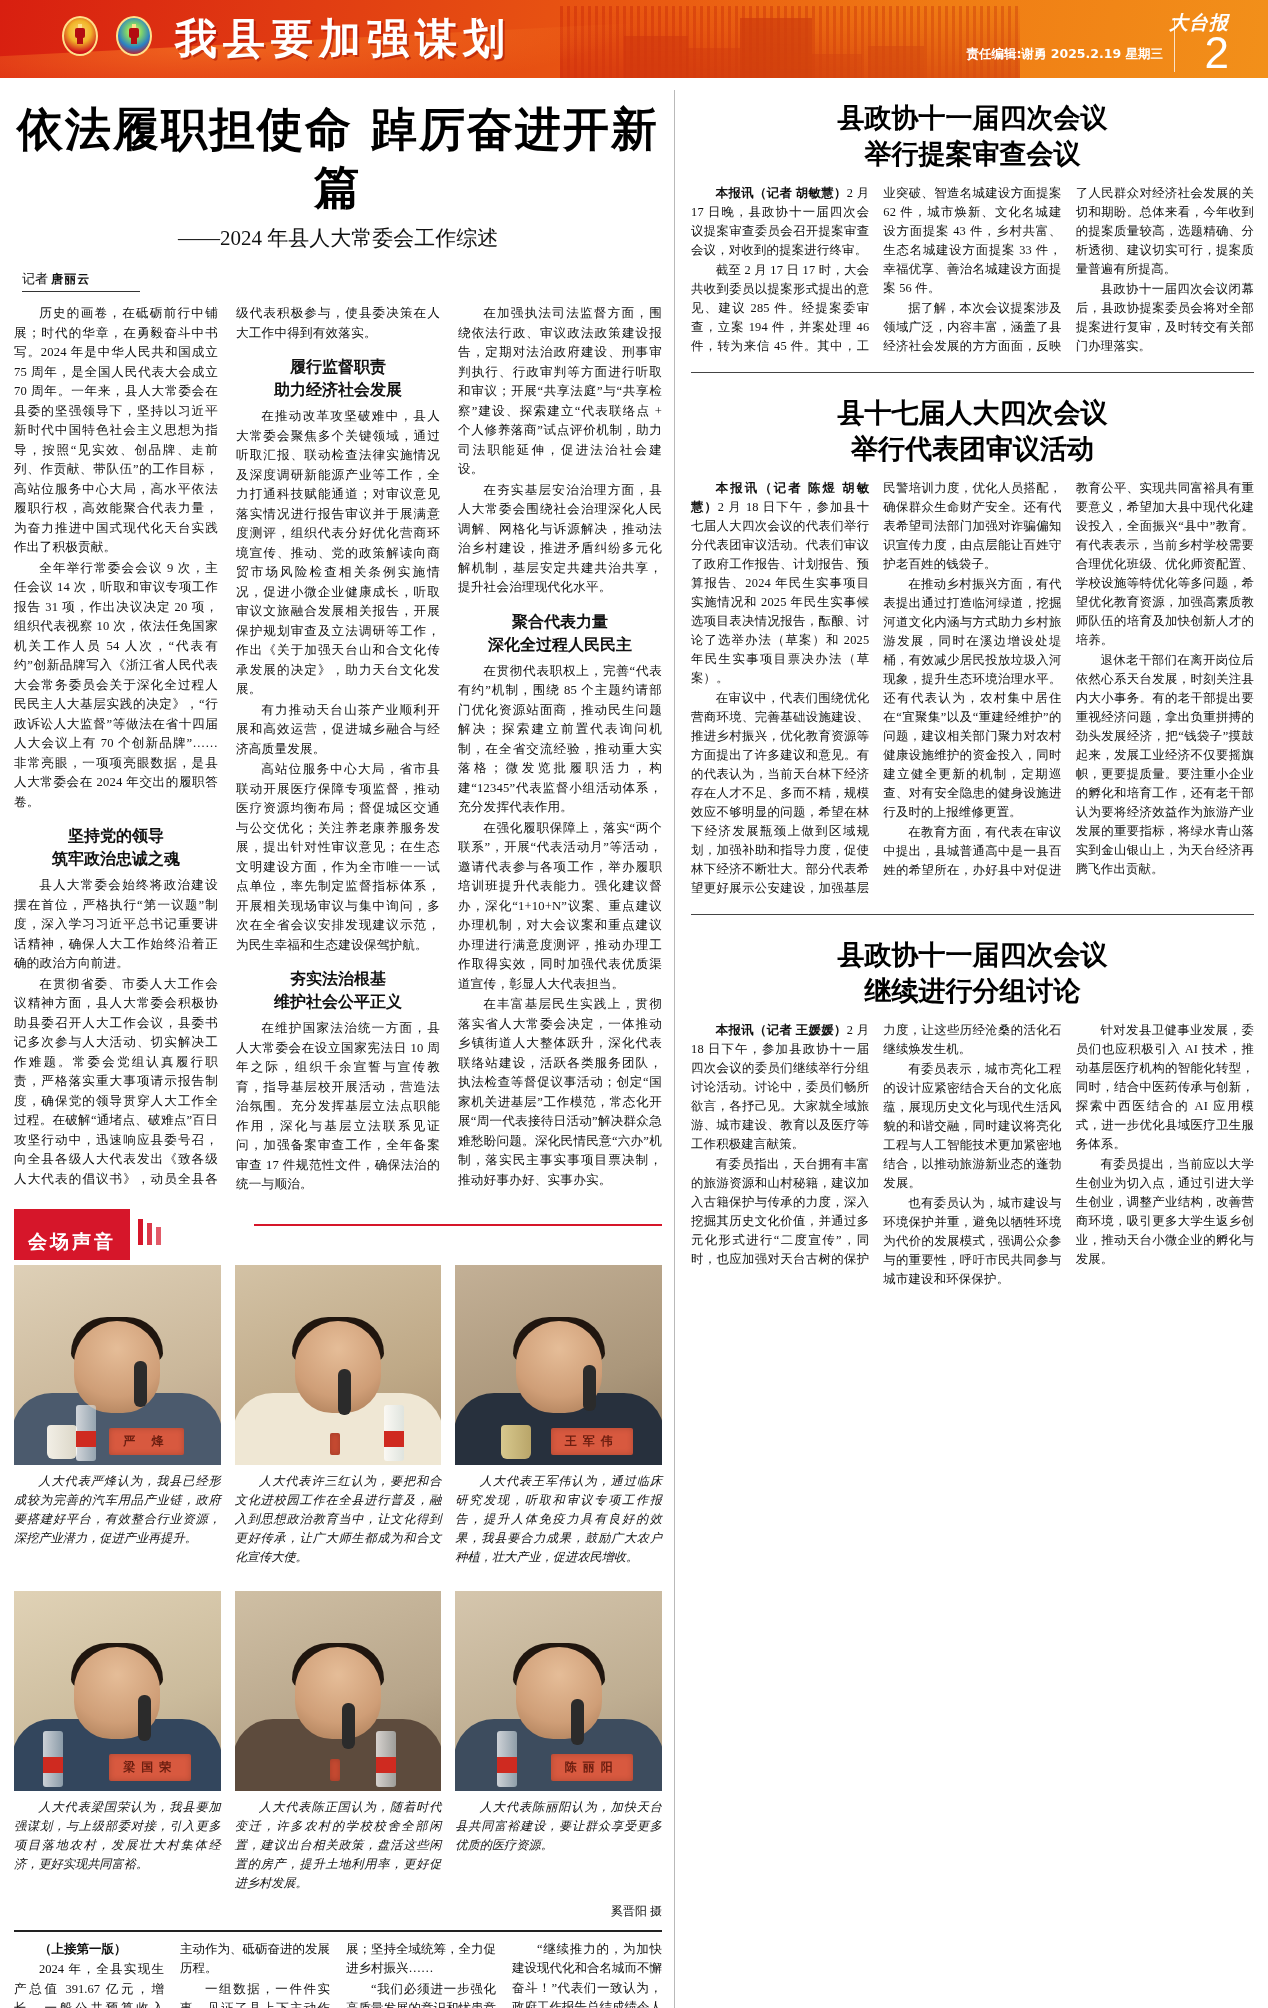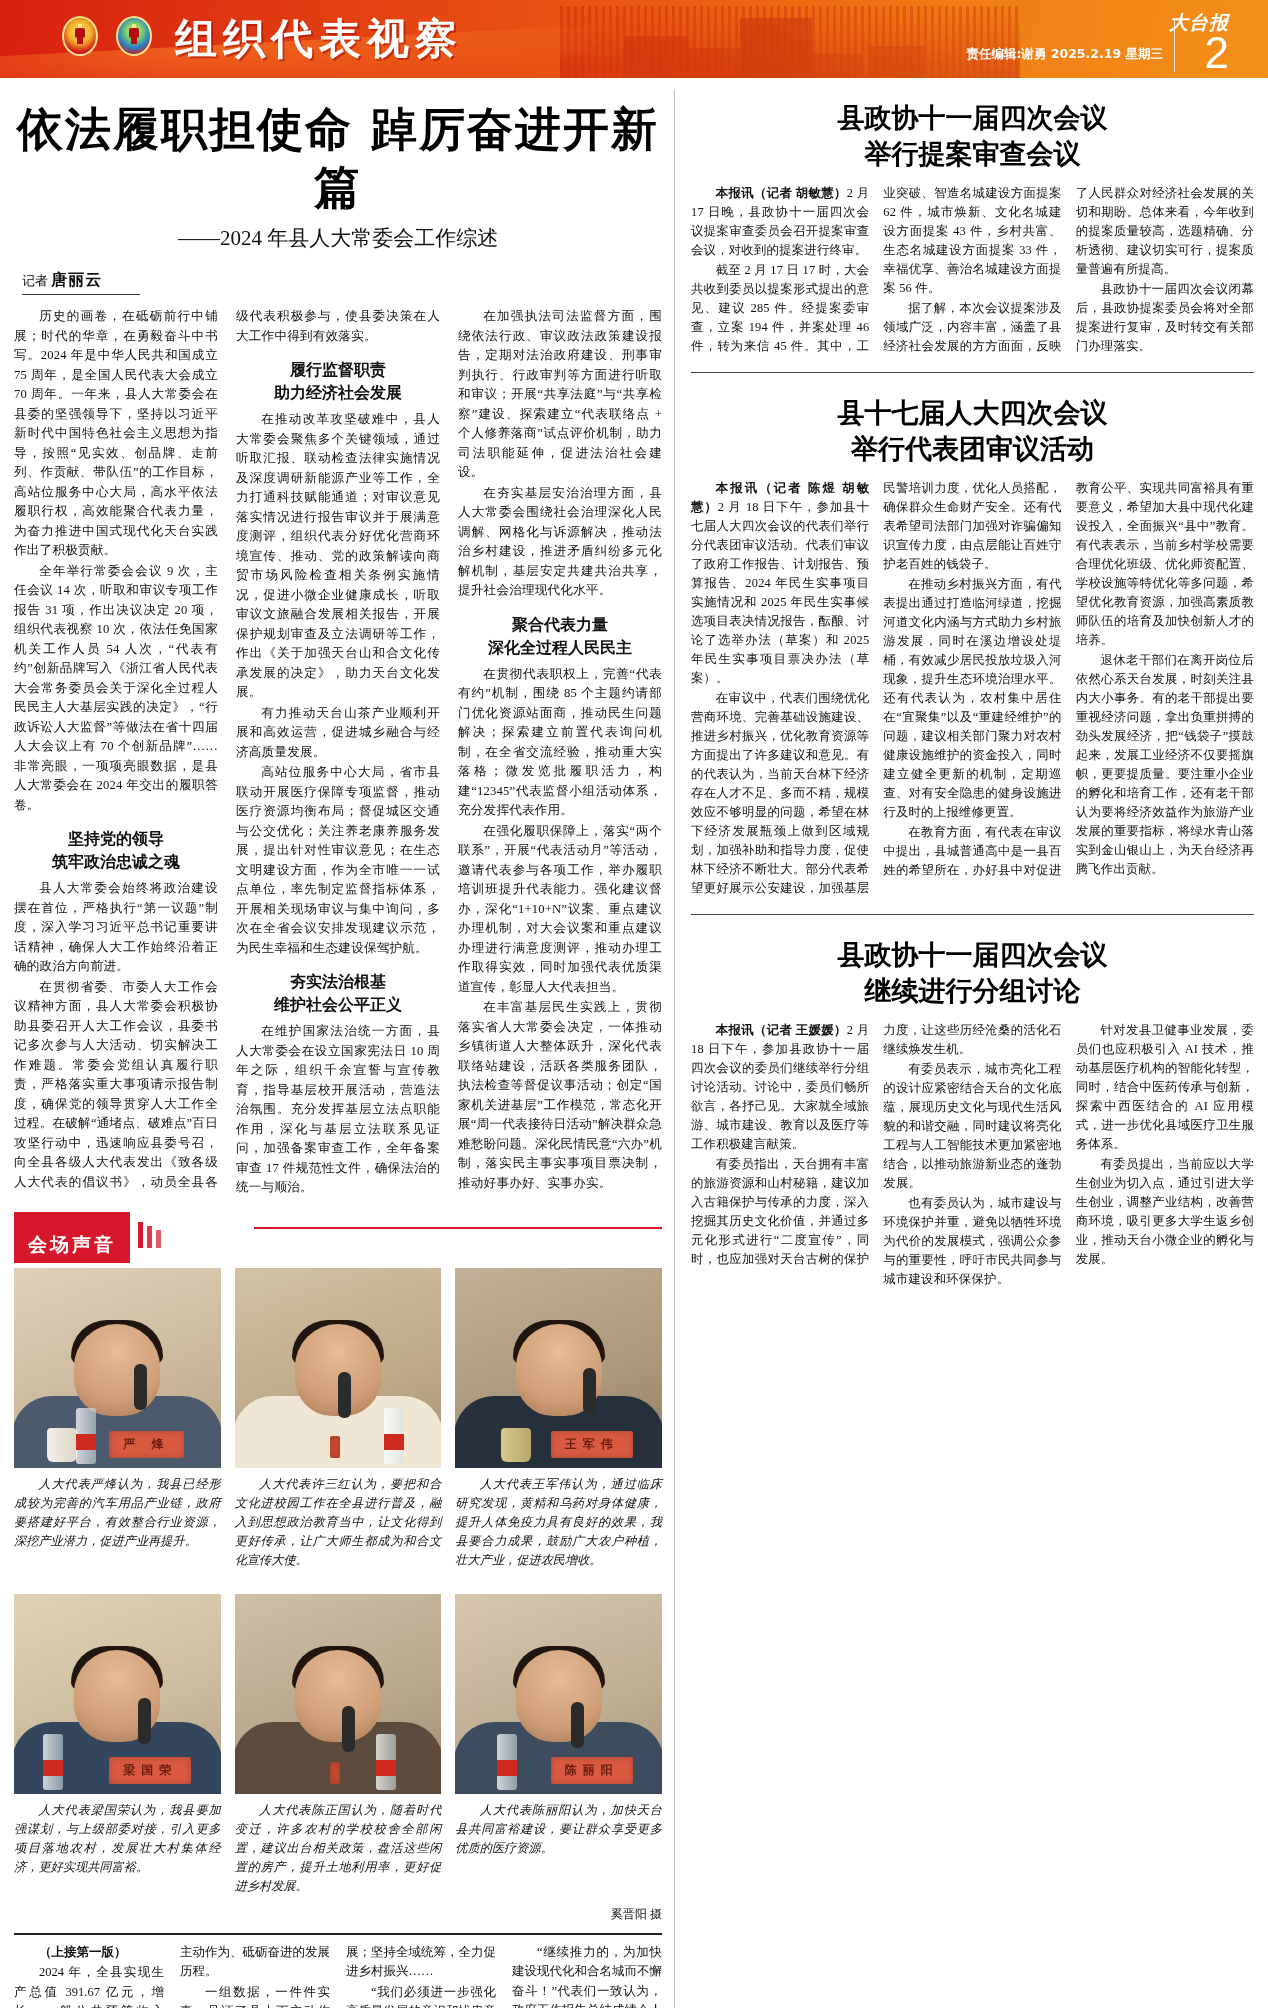--- a/index.html
+++ b/index.html
@@ -92,21 +92,21 @@
   }
   .lead-sub {
     text-align:center; font-size:21px; margin-top:8px; color:#111;
     font-family:"Liberation Serif",serif;
   }
   .byline {
     margin:18px 0 0 8px; font-size:13px; width:118px;
     border-bottom:1px solid #333; padding-bottom:3px;
     font-family:"Liberation Serif",serif;
   }
-  .byline b{ font-size:16px; letter-spacing:1px; }
+  .byline b{ font-size:12px; letter-spacing:1px; }
 
   .cols3 { column-count:3; column-gap:18px; margin-top:12px; text-align:justify; }
   .cols3 p, .cols2 p, .rcol p {
     font-size:12.6px; line-height:19.5px; text-indent:2em;
     margin-bottom:1px; font-family:"Liberation Serif","DejaVu Serif",serif;
     letter-spacing:.2px;
   }
   .subhead {
     font-family:"DejaVu Sans","Liberation Sans",sans-serif;
     font-weight:bold; font-size:16px; text-align:center;
@@ -201,21 +201,21 @@
 
   <div class="masthead">
     <div class="mh-city"></div>
     <div class="mh-swoosh"></div>
     <div class="emblem e1">
         <div class="em-disc"></div>
       </div>
     <div class="emblem e2">
         <div class="em-disc"></div>
       </div>
-    <div class="mh-title">组织代表视察</div>
+    <div class="mh-title">我县要加强谋划</div>
     <div class="mh-right">
       <div class="mh-logo">大台报</div>
       <div class="mh-divider"></div>
       <div class="mh-editor">责任编辑:谢勇  2025.2.19 星期三</div>
       <div class="mh-pageno">2</div>
     </div>
   </div>
 
   <div class="content">
     <div class="mainrow">
@@ -305,21 +305,21 @@
             <div class="photo-cell">
               <div class="ph">
                 <div class="bg" style="background:linear-gradient(160deg,#c3b096,#ab977b 60%,#8e7a60)"></div>
                 <div class="torso" style="background:#27303d"></div>
                 <div class="hair"></div>
                   <div class="person"></div>
                 <div class="mic" style="left:62%;top:50%"></div>
                 <div class="cup" style="left:22%;background:linear-gradient(to right,#d8c98e,#b9a569)"></div>
                 <div class="nameplate">王军伟</div>
               </div>
-              <div class="cap">人大代表王军伟认为，通过临床研究发现，黄精和乌药对身体健康，提升人体免疫力具有良好的效果，我县要合力成果，鼓励广大农户种植，壮大产业，促进农民增收。</div>
+              <div class="cap">人大代表王军伟认为，通过临床研究发现，听取和审议专项工作报告，提升人体免疫力具有良好的效果，我县要合力成果，鼓励广大农户种植，壮大产业，促进农民增收。</div>
             </div>
 
           </div>
 
           <div class="photo-row">
 
             <div class="photo-cell">
               <div class="ph">
                 <div class="bg" style="background:linear-gradient(160deg,#e0d2b6,#cbbb9c 60%,#b2a084)"></div>
                 <div class="torso" style="background:#33465d"></div>

